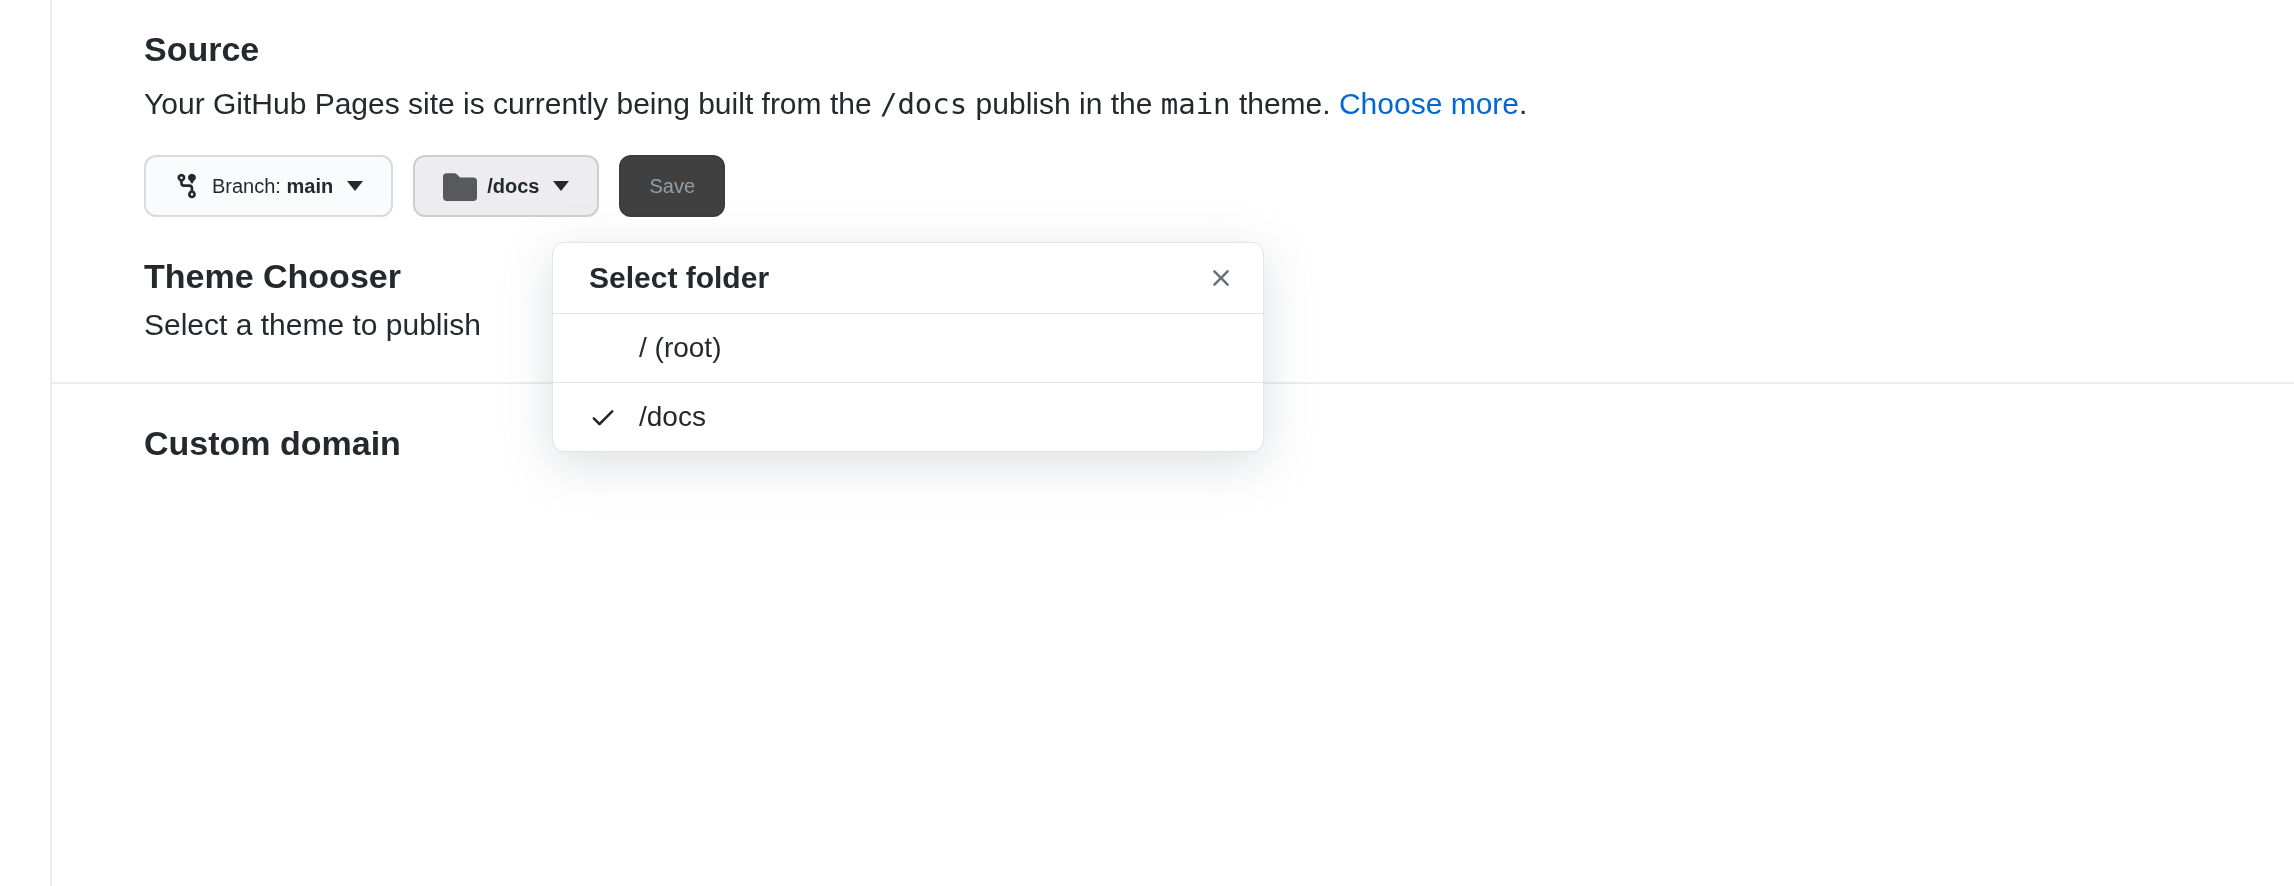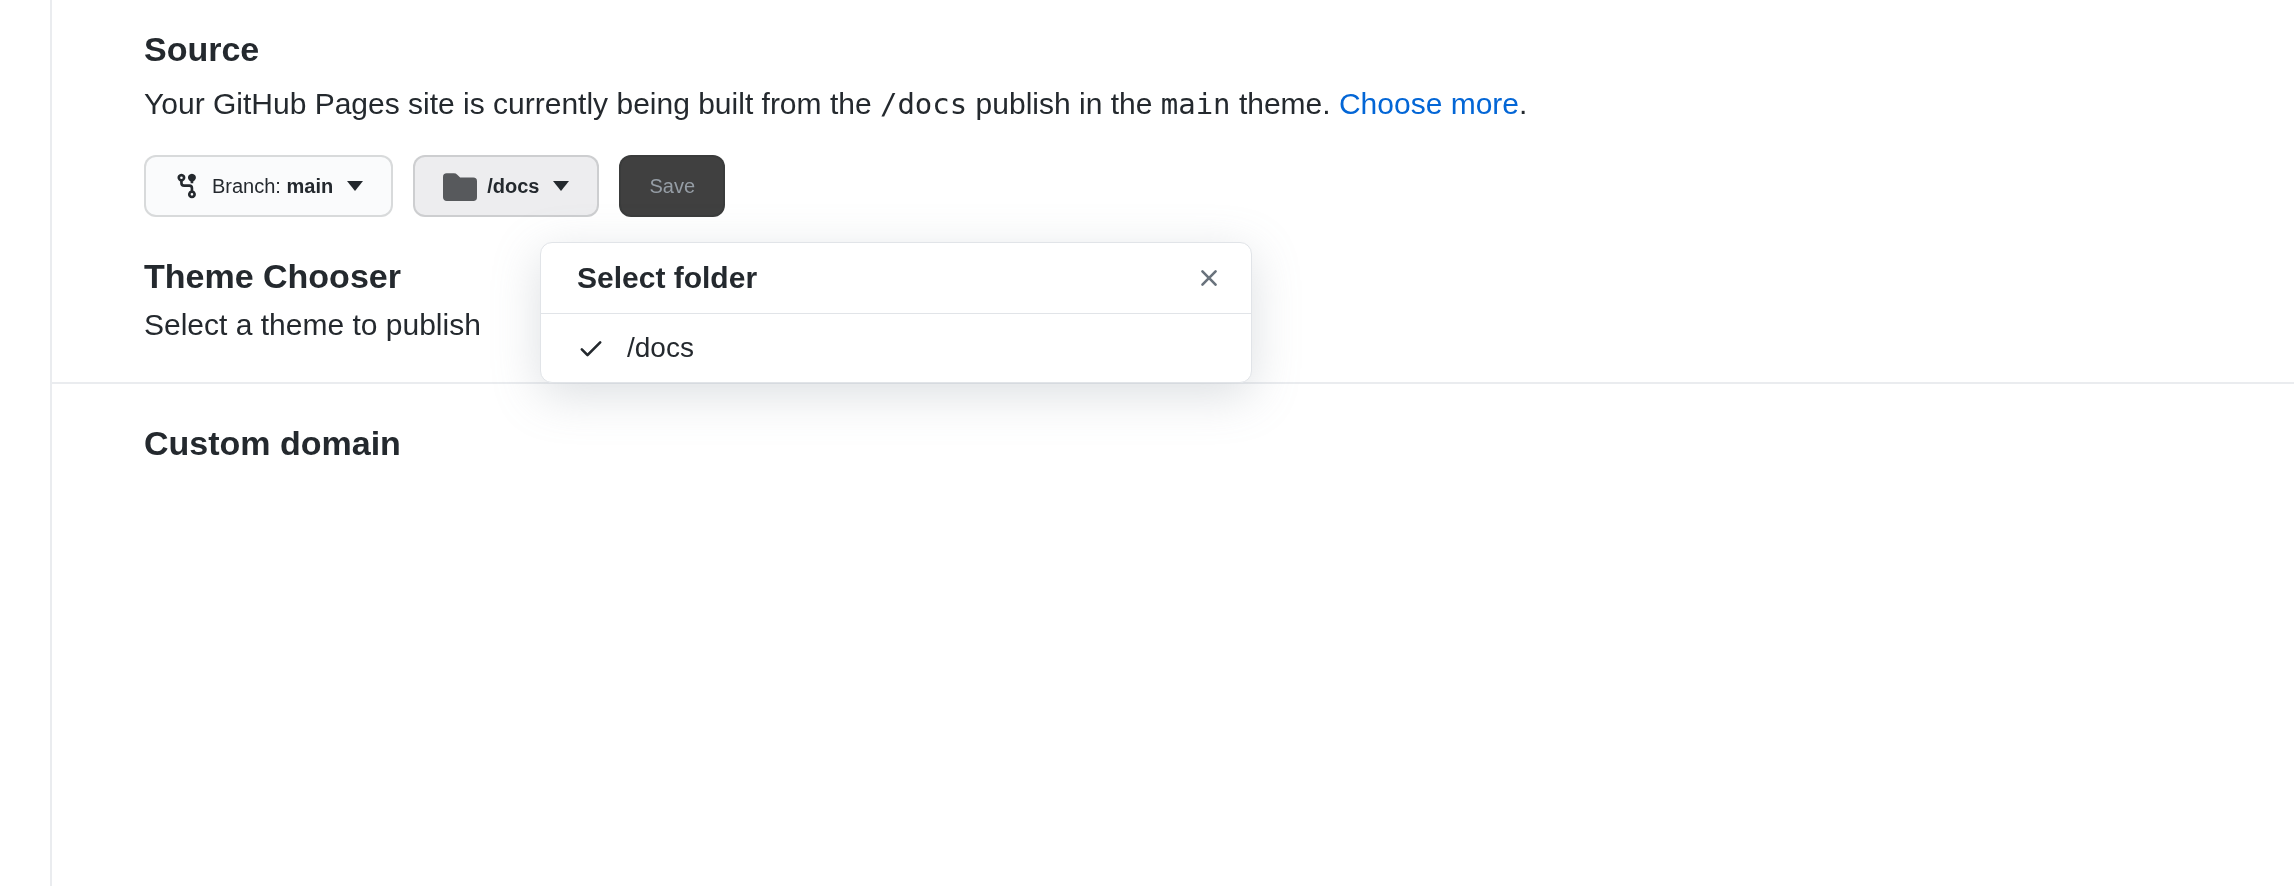--- a/index.html
+++ b/index.html
@@ -71,21 +71,21 @@
   .caret {
     display: inline-block;
     width: 0; height: 0;
     border-left: 8px solid transparent;
     border-right: 8px solid transparent;
     border-top: 10px solid #24292e;
     margin-left: 4px;
   }
   .dropdown {
     position: absolute;
-    left: 488px;
+    left: 500px;
     top: 242px;
     width: 712px;
     background: #fff;
     border: 1px solid #e1e4e8;
     border-radius: 12px;
     box-shadow: 0 12px 48px rgba(140,149,159,0.3);
     overflow: hidden;
   }
   .dropdown-header {
     display: flex;
@@ -180,20 +180,24 @@
   </div>
 
   <div class="dropdown">
     <div class="dropdown-header">
       <span class="dropdown-title">Select folder</span>
       <span class="close-icon">
         <svg viewBox="0 0 16 16">
             <path d="M3.72 3.72a.75.75 0 0 1 1.06 0L8 6.94l3.22-3.22a.75.75 0 1 1 1.06 1.06L9.06 8l3.22 3.22a.75.75 0 1 1-1.06 1.06L8 9.06l-3.22 3.22a.75.75 0 0 1-1.06-1.06L6.94 8 3.72 4.78a.75.75 0 0 1 0-1.06Z"></path>
           </svg>
       </span>
+    </div>
+    <div class="dropdown-item">
+      <span class="check-slot"></span>
+      <span>/ (root)</span>
     </div>
     <div class="dropdown-item">
       <span class="check-slot">
         <span class="check-icon">
           <svg viewBox="0 0 16 16">
               <path d="M13.78 4.22a.75.75 0 0 1 0 1.06l-7.25 7.25a.75.75 0 0 1-1.06 0L2.22 9.28a.75.75 0 0 1 1.06-1.06L6 10.94l6.72-6.72a.75.75 0 0 1 1.06 0Z"></path>
             </svg>
         </span>
       </span>
       <span>/docs</span>

